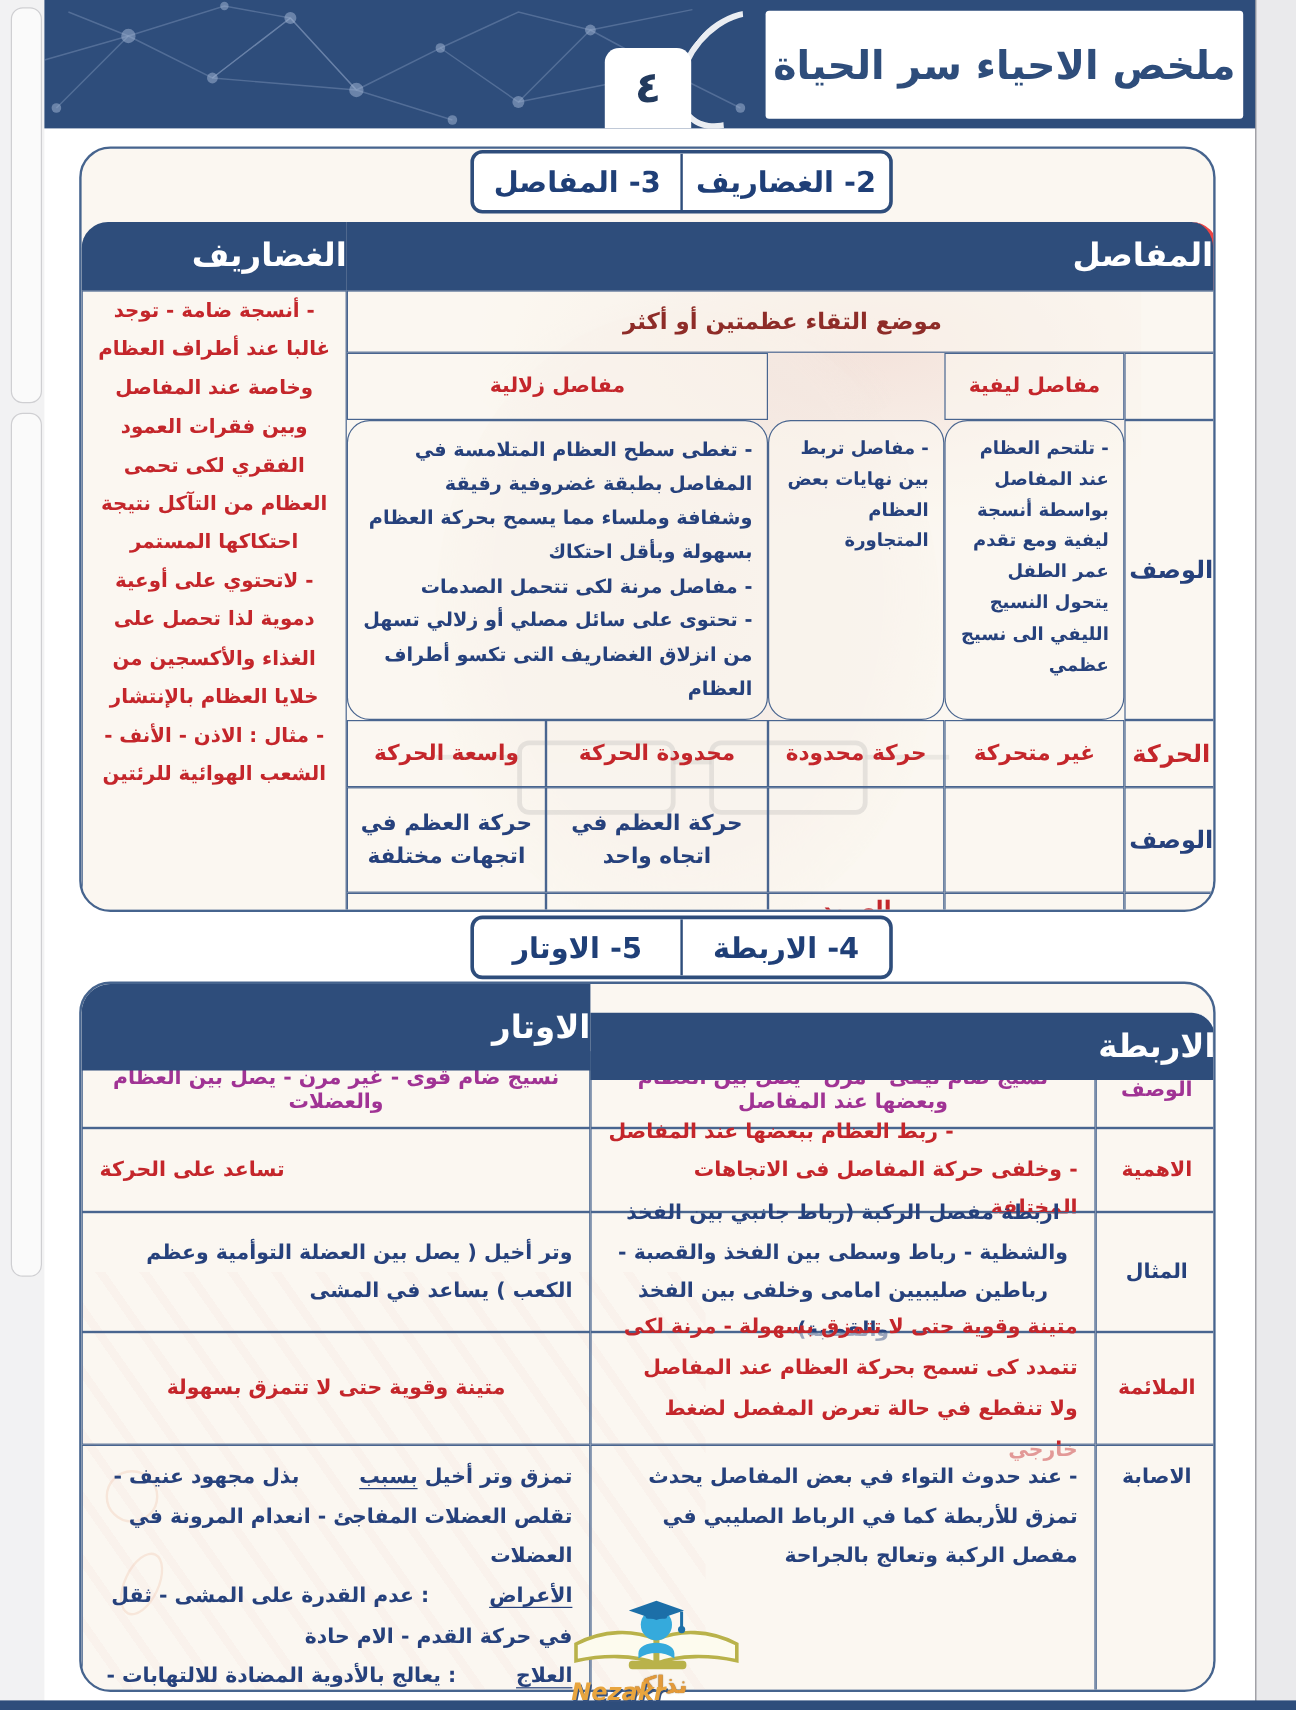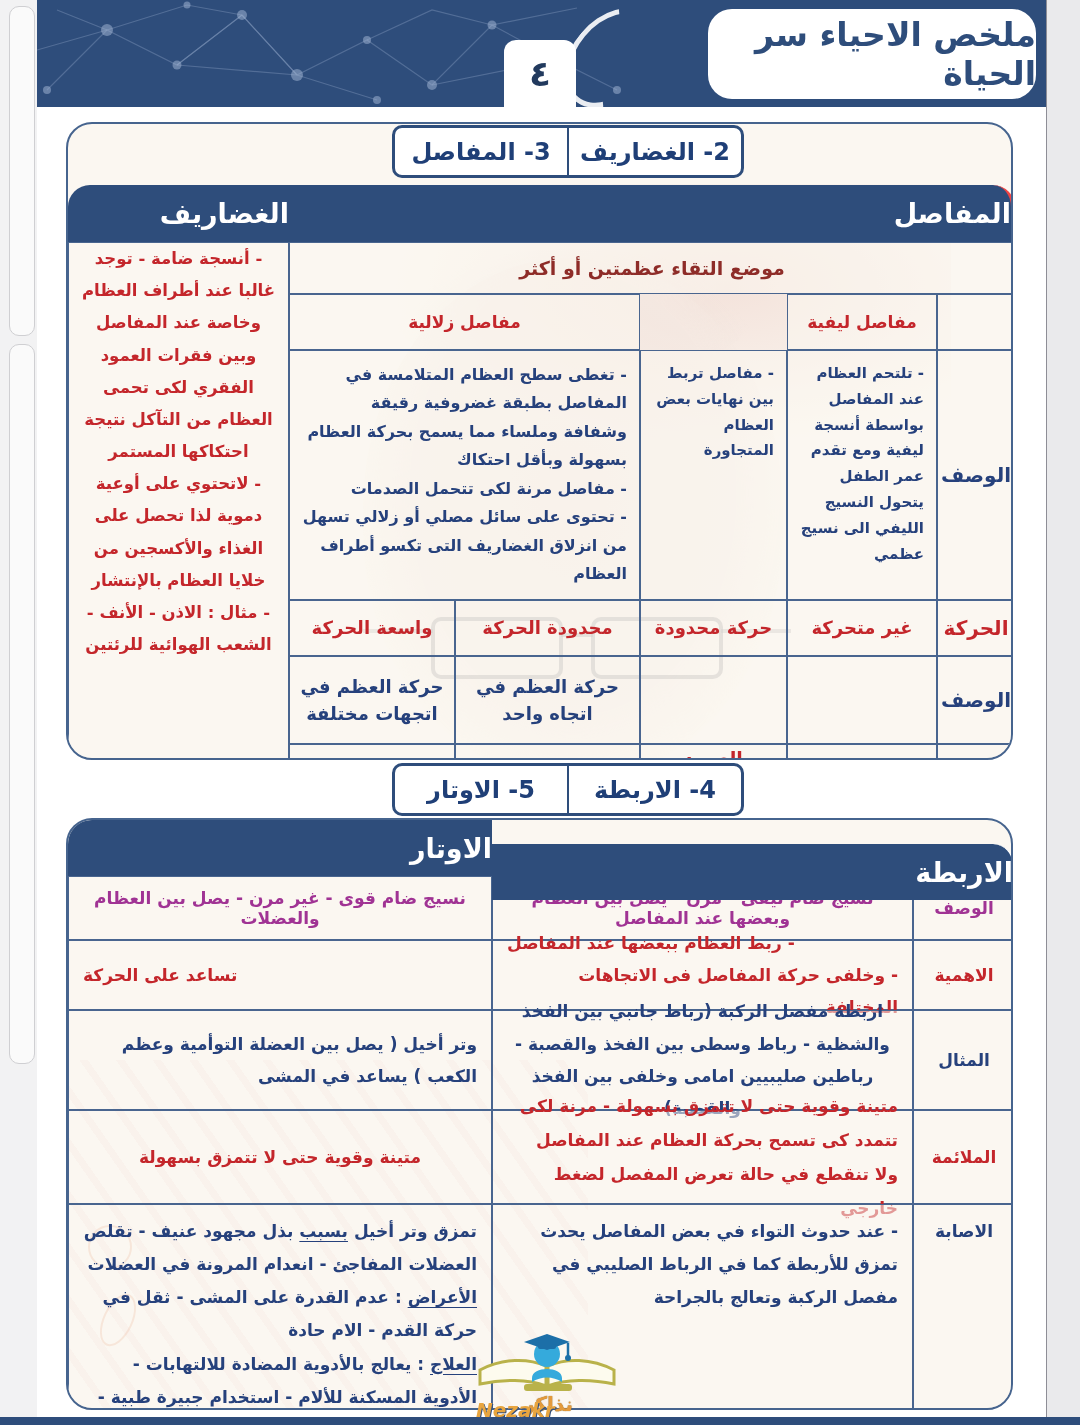--- a/index.html
+++ b/index.html
@@ -10,21 +10,21 @@
   
   .left-strip { position:absolute; left:0; top:0; width:37px; height:1425px; background:#f2f2f3; }
   .edge-tab { position:absolute; left:9px; width:26px; border:1px solid #cfcfd2; background:#fafafa; border-radius:10px; }
   .tab1 { top:6px; height:330px; }
   .tab2 { top:344px; height:720px; }
   .right-strip { position:absolute; right:0; top:0; width:34px; height:1425px; background:#eaeaec; border-left:1px solid #8e8e96; }
 
   
   .header { position:absolute; left:37px; top:0; width:1009px; height:107px; background:#2e4d7b; overflow:hidden; }
   .header svg.net { position:absolute; left:0; top:0; }
-  .title-box { position:absolute; right:10px; top:9px; width:328px; height:90px; background:#ffffff; border-radius:24px; display:flex; align-items:center; justify-content:center; z-index:2; }
+  .title-box { position:absolute; right:10px; top:9px; width:398px; height:90px; background:#ffffff; border-radius:3px; display:flex; align-items:center; justify-content:center; z-index:2; }
   .title-box .t { color:#2e4d7b; font-size:33px; letter-spacing:0; }
   .crescent { position:absolute; right:396px; top:2px; width:78px; height:112px; border:5px solid rgba(255,255,255,0.9); border-radius:50%; border-top-color:transparent; border-right-color:transparent; transform:rotate(40deg); z-index:1; }
   .num-box { position:absolute; right:470px; top:40px; width:72px; height:67px; background:#ffffff; border-radius:12px 12px 0 0; display:flex; align-items:center; justify-content:center; z-index:3; }
   .num-box .n { color:#223a5e; font-size:36px; }
 
   
   .badge { position:absolute; width:352px; height:53px; background:#ffffff; border:3px solid #2e4d7b; border-radius:10px; display:flex; direction:rtl; z-index:6; overflow:hidden; }
   .badge .b-cell { flex:1; display:flex; align-items:center; justify-content:center; color:#1f3f77; font-size:24px; }
   .badge .b-cell:first-child { border-left:2.5px solid #2e4d7b; }
   .badge1 { left:392px; top:125px; }
@@ -59,51 +59,51 @@
   .doodle { position:absolute; border:2.5px solid rgba(222,118,72,.30); border-radius:50%; z-index:0; }
   .d1 { left:88px; top:1225px; width:44px; height:44px; }
   .d2 { left:103px; top:1292px; width:30px; height:56px; transform:rotate(25deg); }
 
   
   .t1-wrap { position:absolute; left:0; top:118px; width:947px; height:520px; display:flex; direction:rtl; z-index:1; }
   .t1-joints { width:726px; height:520px; display:grid; direction:rtl;
     grid-template-columns:78px 150px 147px 185px 166px;
     grid-template-rows:52px 56px 1fr 56px 88px 50px; }
   .cell { border:1px solid #49658f; display:flex; align-items:center; justify-content:center; text-align:center; padding:4px 8px; background:rgba(251,247,241,.55); }
-  .cell.txt { align-items:flex-start; justify-content:flex-start; text-align:right; padding:10px 12px; display:block; }
+  .cell.txt { align-items:flex-start; justify-content:flex-start; text-align:right; padding:10px 12px; display:block;border-radius:19px; }
   .def-cell { grid-column:1 / 6; color:#8e2c28; font-size:19px; }
   .type-cell { color:#c4262b; font-size:17px; }
   .span2 { grid-column:4 / 6; }
   .lbl { font-size:20px; }
   .lbl-blue { color:#26417c; } .lbl-red { color:#c4262b; }
   .navy-txt { color:#26417c; } .red-txt { color:#c4262b; }
   .small { font-size:15px; line-height:1.72; }
   .mid { font-size:16px; line-height:1.78; }
   .mv { color:#c4262b; font-size:18px; }
   .ex { color:#c4262b; font-size:19px; }
   .d2c { color:#26417c; font-size:18px; line-height:1.5; }
 
   .t1-cart { width:221px; height:520px; border:1px solid #49658f; background:rgba(251,247,241,.55); padding:0 10px 10px 10px; direction:rtl; }
   .t1-cart .line { color:#c4262b; font-size:16.5px; line-height:1.95; text-align:center; }
 
   
   .h-lig { left:424px; top:0; width:523px; height:56px; border-radius:0 22px 0 0; border-right:2px solid #ffffff;margin-top:24px; }
-  .h-ten { left:0; top:0; width:424px; height:56px; border-radius:22px 0 0 0; }
+  .h-ten { left:0; top:0; width:424px; height:72px; border-radius:22px 0 0 0; }
 
   
   .t2 { position:absolute; left:0; top:56px; width:947px; height:534px; display:grid; direction:rtl; z-index:1;
     grid-template-columns:102px 421px 424px;
     grid-template-rows:64px 70px 100px 94px 1fr; }
   .t2 .cell { font-size:17px; }
   .purple { color:#a03394; }
   .t2-lbl { font-size:20px; }
   .imp-lines { line-height:1.9; font-size:17px; }
   .r-align { text-align:right; display:flex; flex-direction:column; justify-content:center; align-items:flex-end; padding:8px 14px; }
   .inj { display:block; text-align:right; padding:10px 14px; font-size:17px; line-height:1.95; }
-  .u { text-decoration:underline; text-underline-offset:4px; }
+  .u { text-decoration:underline; text-underline-offset:4px;margin-left:44px; }
 
   
   .logo { position:absolute; left:468px; top:1332px; width:160px; height:92px; z-index:7; }
   .logo .wordmark { position:absolute; left:0; top:60px; width:160px; text-align:center; }
   .logo .ar-word { color:#e39a3b; font-size:20px; text-shadow:0 0 1px #7a5a1e; }
   .logo .en-word { position:absolute; left:8px; top:6px; color:#e8a53f; font-size:20px; font-style:italic; text-shadow:1px 1px 0 #33507e; }
 
   .footer-bar { position:absolute; left:0; top:1417px; width:1080px; height:8px; background:#2e4d7b; }
 </style>
 </head>

